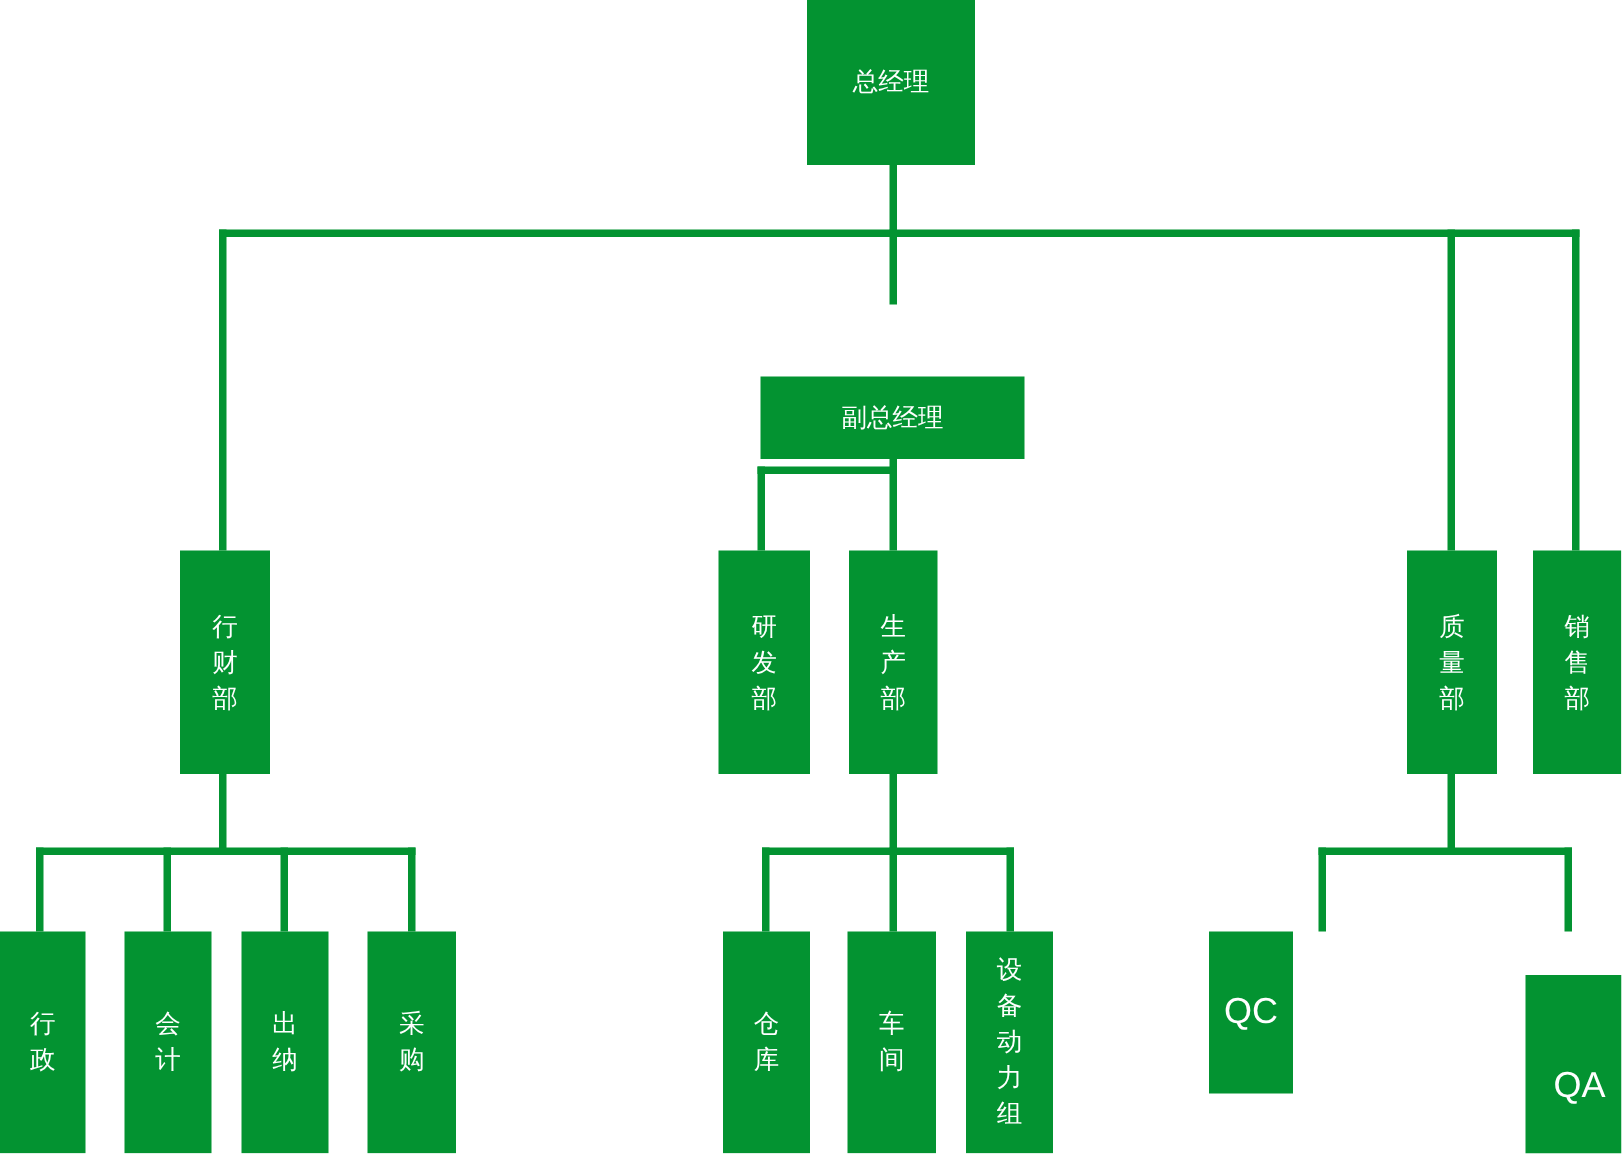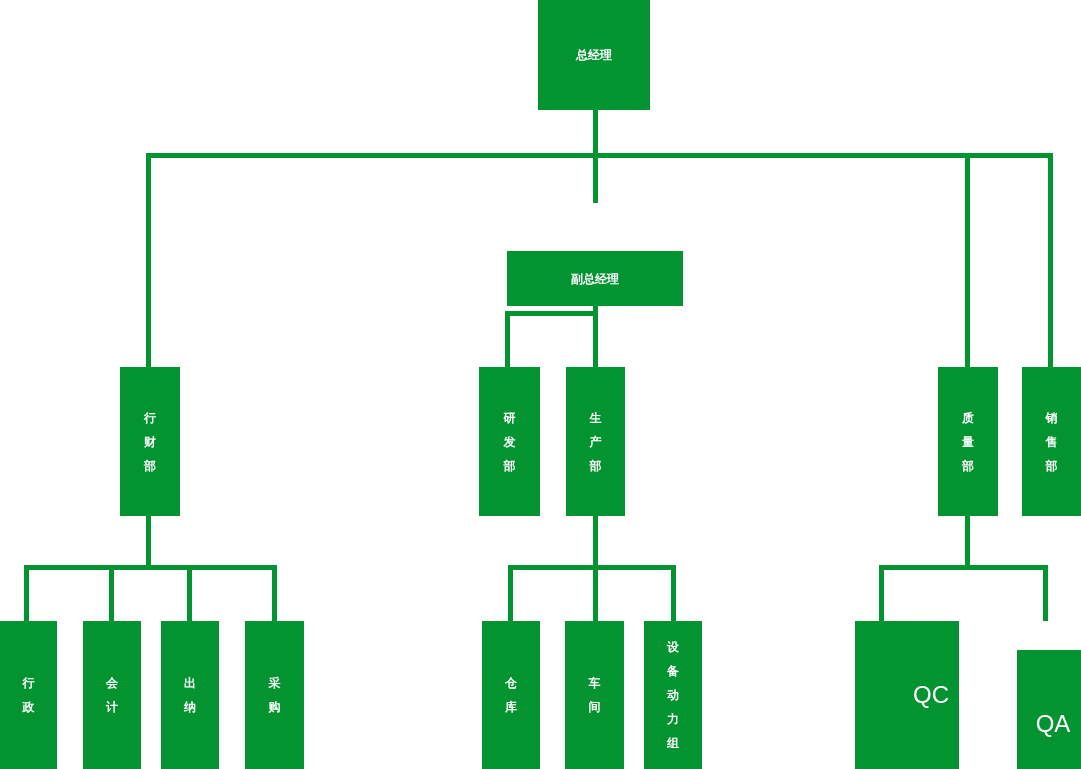--- a/index.html
+++ b/index.html
@@ -11,21 +11,21 @@
     overflow:hidden;
   }
   .line{position:absolute;background:var(--line,#039331);}
   .node{
     position:absolute;
     background:var(--node_fill,#039331);
     color:var(--node_text,#ffffff);
     display:flex;align-items:center;justify-content:center;
     text-align:center;
     white-space:pre-line;
-    font-size:12px;line-height:24px;font-weight:700;
+    font-size:17px;line-height:24px;font-weight:400;
   }
   .node.wide{line-height:20px;margin-top:48px;}
   .node.latin{font-size:24px;font-weight:400;line-height:26px;}
 </style>
 </head>
 <body>
 
 <div class="chart" style="--node_fill: #039331; --node_text: #ffffff; --line: #039331; --background: #ffffff;">
 
   <div class="line" style="left:593px;top:110px;width:5px;height:48px;"></div>
@@ -82,16 +82,16 @@
 购</div>
   <div class="node" style="left:482px;top:621px;width:58px;height:148px;">仓
 库</div>
   <div class="node" style="left:565px;top:621px;width:59px;height:148px;">车
 间</div>
   <div class="node" style="left:644px;top:621px;width:58px;height:148px;">设
 备
 动
 力
 组</div>
-  <div class="node latin" style="left:855px;top:621px;width:56px;height:148px;padding-left:48px;">QC</div>
+  <div class="node latin" style="left:806px;top:621px;width:56px;height:108px;">QC</div>
   <div class="node latin" style="left:1017px;top:650px;width:72px;height:148px;">QA</div>
 
 </div>
 
 </body></html>

